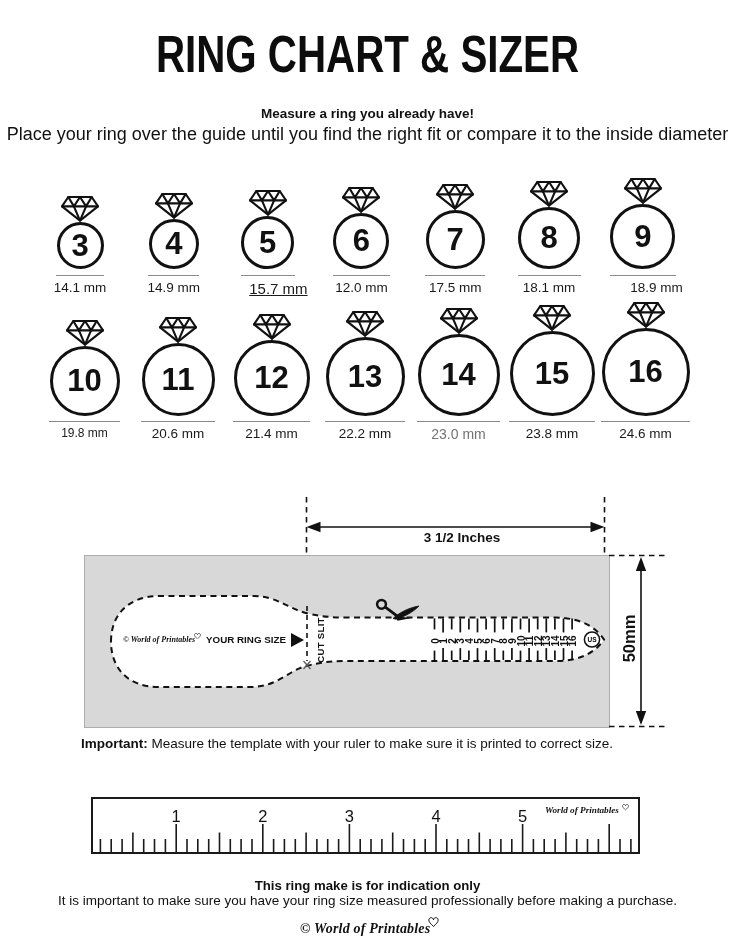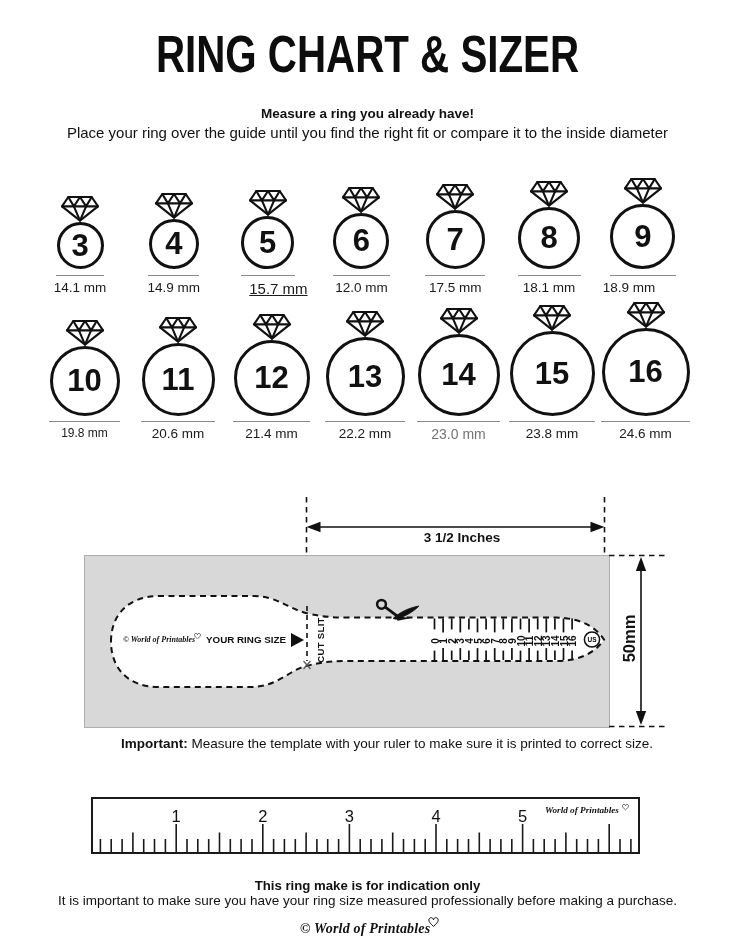--- a/index.html
+++ b/index.html
@@ -1,21 +1,21 @@
 <!DOCTYPE html>
 <html><head><meta charset="utf-8">
 <style>
 html,body{margin:0;padding:0;}
 body{width:735px;height:951px;background:#fff;font-family:"Liberation Sans",sans-serif;color:#111;position:relative;overflow:hidden;}
 .abs{position:absolute;}
 </style></head><body>
 
 <div class="abs" style="left:0;top:24px;width:735px;text-align:center;font-size:52px;font-weight:bold;color:#0d0d0d;transform:scaleX(0.775);transform-origin:367.5px 0;">RING CHART &amp; SIZER</div>
 <div class="abs" style="left:0;top:106px;width:735px;text-align:center;font-size:13.5px;font-weight:bold;">Measure a ring you already have!</div>
-<div class="abs" style="left:0;top:124px;width:735px;text-align:center;font-size:15px;">Place your ring over the guide until you find the right fit or compare it to the inside diameter</div>
+<div class="abs" style="left:0;top:124px;width:735px;text-align:center;font-size:18px;">Place your ring over the guide until you find the right fit or compare it to the inside diameter</div>
 <svg class="abs" style="left:61.0px;top:194.5px" width="38" height="27" viewBox="0 0 38 27">
     <g fill="none" stroke="#111" stroke-width="2.1" stroke-linejoin="round" stroke-linecap="round">
       <path d="M7.3,2 L30.7,2 L37,11.4 L19,25.6 L1,11.4 Z"></path>
       <path d="M1,11.4 L37,11.4"></path>
       <path d="M7.3,2 L12.9,11.4 L19,2 L25.1,11.4 L30.7,2"></path>
       <path d="M12.9,11.4 L19,25.6 M25.1,11.4 L19,25.6"></path>
     </g>
   </svg>
 <div class="abs" style="left:56.5px;top:222px;width:41px;height:41px;border:3px solid #111;border-radius:50%;background:#fff;"></div>
 <div class="abs" style="left:56.5px;top:222px;width:41px;height:41px;border:3px solid transparent;display:flex;align-items:center;justify-content:center;font-size:31px;font-weight:bold;">3</div>
@@ -85,21 +85,21 @@
     <g fill="none" stroke="#111" stroke-width="2.1" stroke-linejoin="round" stroke-linecap="round">
       <path d="M7.3,2 L30.7,2 L37,11.4 L19,25.6 L1,11.4 Z"></path>
       <path d="M1,11.4 L37,11.4"></path>
       <path d="M7.3,2 L12.9,11.4 L19,2 L25.1,11.4 L30.7,2"></path>
       <path d="M12.9,11.4 L19,25.6 M25.1,11.4 L19,25.6"></path>
     </g>
   </svg>
 <div class="abs" style="left:610.3px;top:204px;width:59px;height:59px;border:3px solid #111;border-radius:50%;background:#fff;"></div>
 <div class="abs" style="left:610.3px;top:204px;width:59px;height:59px;border:3px solid transparent;display:flex;align-items:center;justify-content:center;font-size:31px;font-weight:bold;">9</div>
 <div class="abs" style="left:609.8px;top:275px;width:66px;height:1px;background:#8a8a8a;"></div>
-<div class="abs" style="left:602.8px;top:280px;width:80px;text-align:left;font-size:13.5px;color:#1a1a1a;">18.9 mm</div>
+<div class="abs" style="left:602.8px;top:280px;width:80px;text-align:right;font-size:13.5px;color:#1a1a1a;">18.9 mm</div>
 <svg class="abs" style="left:65.5px;top:318.5px" width="38" height="27" viewBox="0 0 38 27">
     <g fill="none" stroke="#111" stroke-width="2.1" stroke-linejoin="round" stroke-linecap="round">
       <path d="M7.3,2 L30.7,2 L37,11.4 L19,25.6 L1,11.4 Z"></path>
       <path d="M1,11.4 L37,11.4"></path>
       <path d="M7.3,2 L12.9,11.4 L19,2 L25.1,11.4 L30.7,2"></path>
       <path d="M12.9,11.4 L19,25.6 M25.1,11.4 L19,25.6"></path>
     </g>
   </svg>
 <div class="abs" style="left:49.5px;top:346px;width:64px;height:64px;border:3px solid #111;border-radius:50%;background:#fff;"></div>
 <div class="abs" style="left:49.5px;top:346px;width:64px;height:64px;border:3px solid transparent;display:flex;align-items:center;justify-content:center;font-size:31px;font-weight:bold;">10</div>
@@ -263,21 +263,21 @@
 <div class="abs" style="left:539.9px;top:633px;width:30px;height:16px;display:flex;align-items:center;justify-content:center;transform:rotate(-90deg);font-size:10px;font-weight:bold;">14</div>
 <div class="abs" style="left:548.5px;top:633px;width:30px;height:16px;display:flex;align-items:center;justify-content:center;transform:rotate(-90deg);font-size:10px;font-weight:bold;">15</div>
 <div class="abs" style="left:557.1px;top:633px;width:30px;height:16px;display:flex;align-items:center;justify-content:center;transform:rotate(-90deg);font-size:10px;font-weight:bold;">16</div>
 <div class="abs" style="left:290px;top:632px;width:60px;height:16px;display:flex;align-items:center;justify-content:center;transform:rotate(-90deg);font-size:9.6px;font-weight:bold;letter-spacing:0.3px;">CUT SLIT</div>
 <div class="abs" style="left:206px;top:634px;font-size:9.8px;font-weight:bold;letter-spacing:0px;">YOUR RING SIZE</div>
 <div class="abs" style="left:290.5px;top:632.5px;width:0;height:0;border-left:13px solid #111;border-top:7.5px solid transparent;border-bottom:7.5px solid transparent;"></div>
 <div class="abs" style="left:121px;top:634.8px;width:76px;text-align:center;font-size:8px;font-family:'Liberation Serif',serif;font-style:italic;font-weight:bold;white-space:nowrap;">© World of Printables</div>
 <svg class="abs" style="left:193.5px;top:632.8px" width="7" height="6.6" viewBox="0 0 10 9.5">
     <path d="M5,2.6 C4.8,1.2 3.8,0.6 2.9,0.6 C1.7,0.6 0.7,1.5 0.7,2.8 C0.7,4.6 2.7,6.5 5,8.6 C7.3,6.5 9.3,4.6 9.3,2.8 C9.3,1.5 8.3,0.6 7.1,0.6 C6.2,0.6 5.2,1.2 5,2.6 Z" fill="none" stroke="#111" stroke-width="0.9"></path>
   </svg>
-<div class="abs" style="left:0;top:736px;width:694px;text-align:center;font-size:13.5px;margin-left:40px;"><b>Important:</b> Measure the template with your ruler to make sure it is printed to correct size.</div>
+<div class="abs" style="left:0;top:736px;width:694px;text-align:center;font-size:13.5px;"><b>Important:</b> Measure the template with your ruler to make sure it is printed to correct size.</div>
 <svg class="abs" style="left:91px;top:797px" width="549" height="59" viewBox="0 0 549 59">
 <rect x="1" y="1" width="547" height="55" fill="#fff" stroke="#1a1a1a" stroke-width="2"></rect>
 <g stroke="#1a1a1a" stroke-width="1.6">
       <line x1="9.4" y1="55" x2="9.4" y2="42.0"></line>
       <line x1="20.2" y1="55" x2="20.2" y2="42.0"></line>
       <line x1="31.1" y1="55" x2="31.1" y2="42.0"></line>
       <line x1="41.9" y1="55" x2="41.9" y2="35.5"></line>
       <line x1="52.7" y1="55" x2="52.7" y2="42.0"></line>
       <line x1="63.5" y1="55" x2="63.5" y2="42.0"></line>
       <line x1="74.4" y1="55" x2="74.4" y2="42.0"></line>

